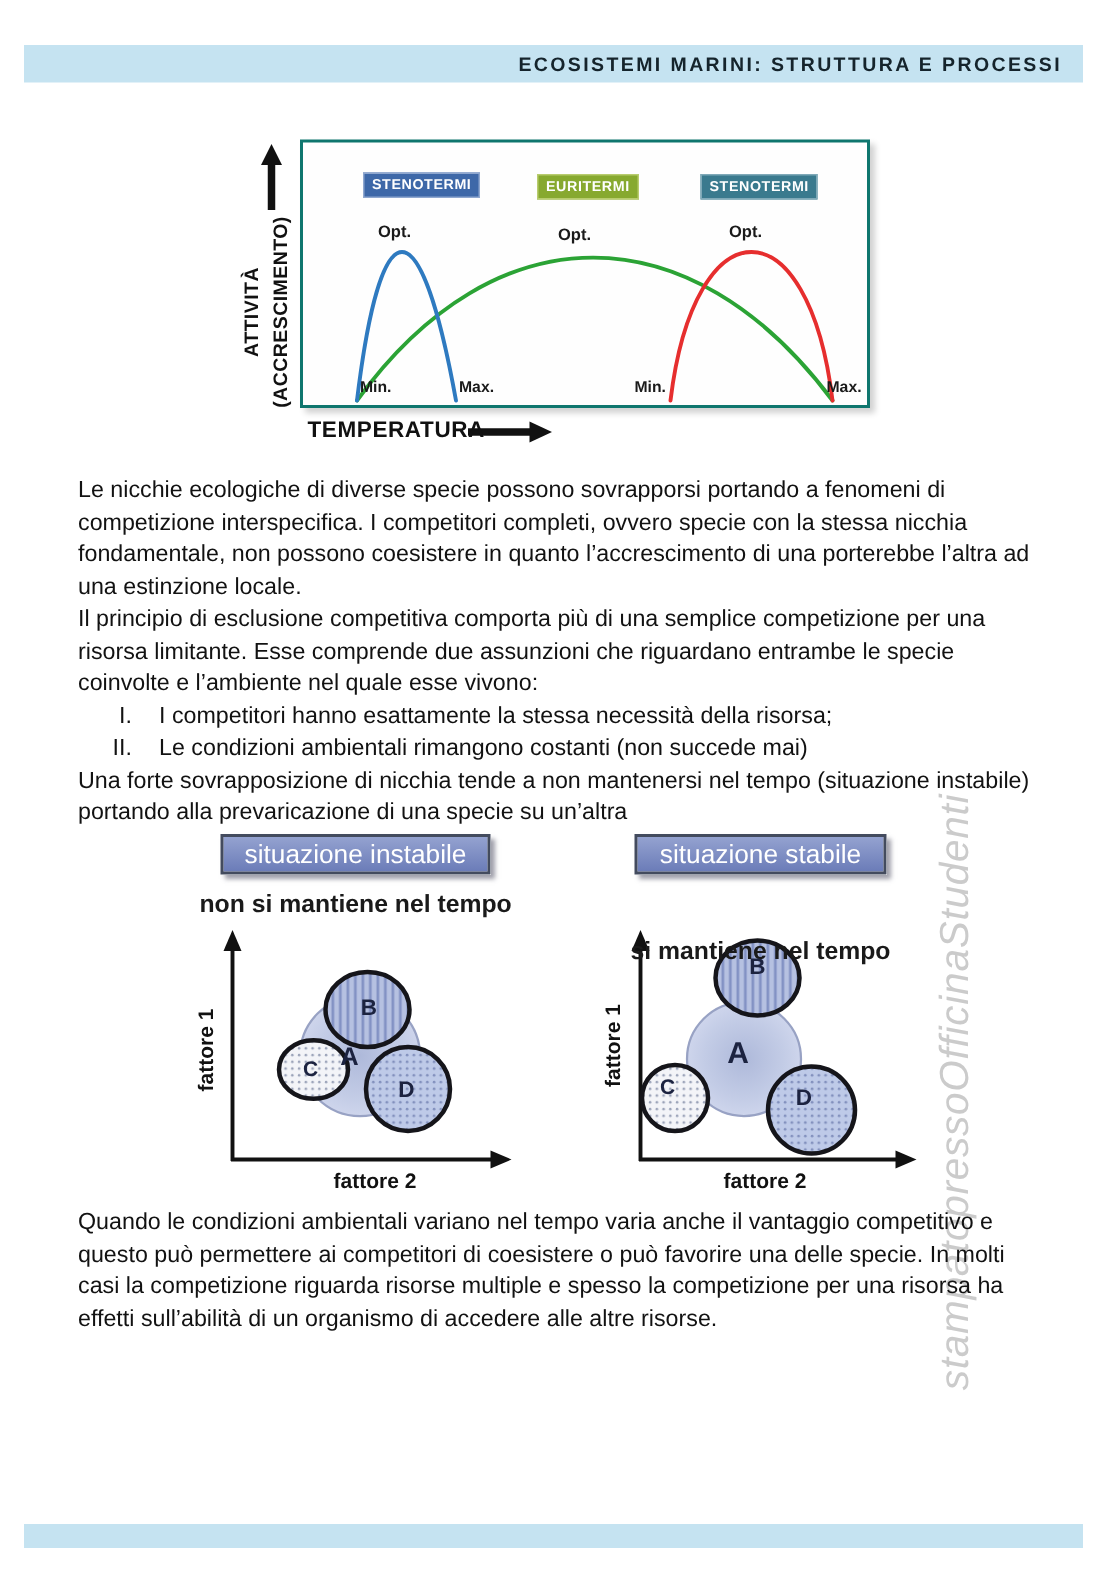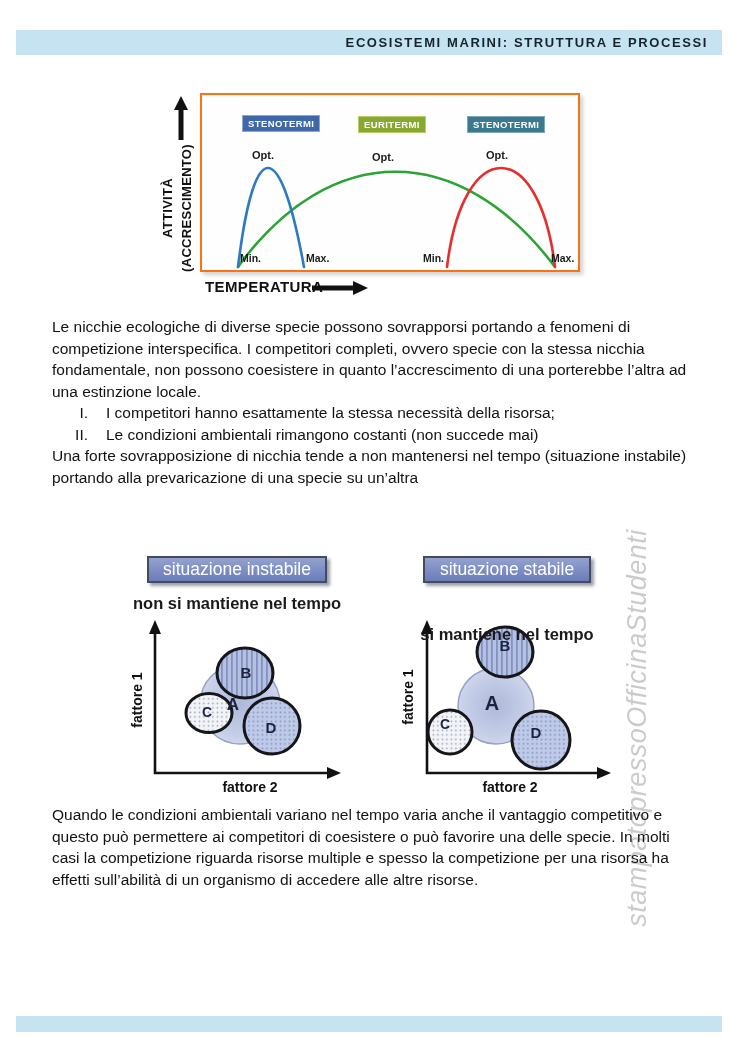--- a/index.html
+++ b/index.html
@@ -13,21 +13,21 @@
   
   .bar{background:#c5e3f1;}
   #header-bar{left:16px; top:30px; width:706px; height:25px;
     display:flex; align-items:center; justify-content:flex-end;
     padding-right:14px; box-sizing:border-box;}
   #header-title{font-size:13px; font-weight:700; letter-spacing:1.6px; color:#15242c;}
   #footer-bar{left:16px; top:1016px; width:706px; height:16px;}
 
   
   #chart-frame{left:200px; top:93px; width:380px; height:179px;
-    border:2px solid #f97316; background:#fefefe; box-sizing:border-box;
+    border:2px solid #0f766e; background:#fefefe; box-sizing:border-box;
     box-shadow:3px 3px 4px rgba(0,0,0,0.18);}
   .cat-box{font-weight:700; color:#ffffff; font-size:9.5px; letter-spacing:0.4px;
     padding:2px 5px; line-height:11px; white-space:nowrap;}
   #cat-left{left:40px; top:20px; background:#3e68a8; border:1px solid #8fa7cf;}
   #cat-mid{left:156px; top:21px; background:#87a92f; border:1px solid #b8cc6e;}
   #cat-right{left:265px; top:21px; background:#3a7a8e; border:1px solid #7fa9b8;}
   .optlbl{font-weight:700; font-size:11px; color:#1a1a1a; white-space:nowrap;}
   .minmax{font-weight:700; font-size:10.5px; color:#1a1a1a; white-space:nowrap;}
   #ylabel{left:110px; top:189px; width:134px; height:38px; text-align:center;
     transform:rotate(-90deg); font-weight:700; font-size:13px; line-height:19px;
@@ -162,20 +162,21 @@
   </div>
 
   <div id="ylabel" class="abs layer3">
     <div>ATTIVITÀ</div>
     <div>(ACCRESCIMENTO)</div>
   </div>
   <div id="xlabel" class="abs layer3">TEMPERATURA</div>
 
   <div id="text-block" class="abs body-text layer3">
     <p>Le nicchie ecologiche di diverse specie possono sovrapporsi portando a fenomeni di competizione interspecifica. I competitori completi, ovvero specie con la stessa nicchia fondamentale, non possono coesistere in quanto l’accrescimento di una porterebbe l’altra ad una estinzione locale.</p>
+    <p>Il principio di esclusione competitiva comporta più di una semplice competizione per una risorsa limitante. Esse comprende due assunzioni che riguardano entrambe le specie coinvolte e l’ambiente nel quale esse vivono:</p>
     <div class="list-row">
       <span class="li-num">I.</span>
       <span>I competitori hanno esattamente la stessa necessità della risorsa;</span>
     </div>
     <div class="list-row">
       <span class="li-num">II.</span>
       <span>Le condizioni ambientali rimangono costanti (non succede mai)</span>
     </div>
     <p>Una forte sovrapposizione di nicchia tende a non mantenersi nel tempo (situazione instabile) portando alla prevaricazione di una specie su un’altra</p>
   </div>

